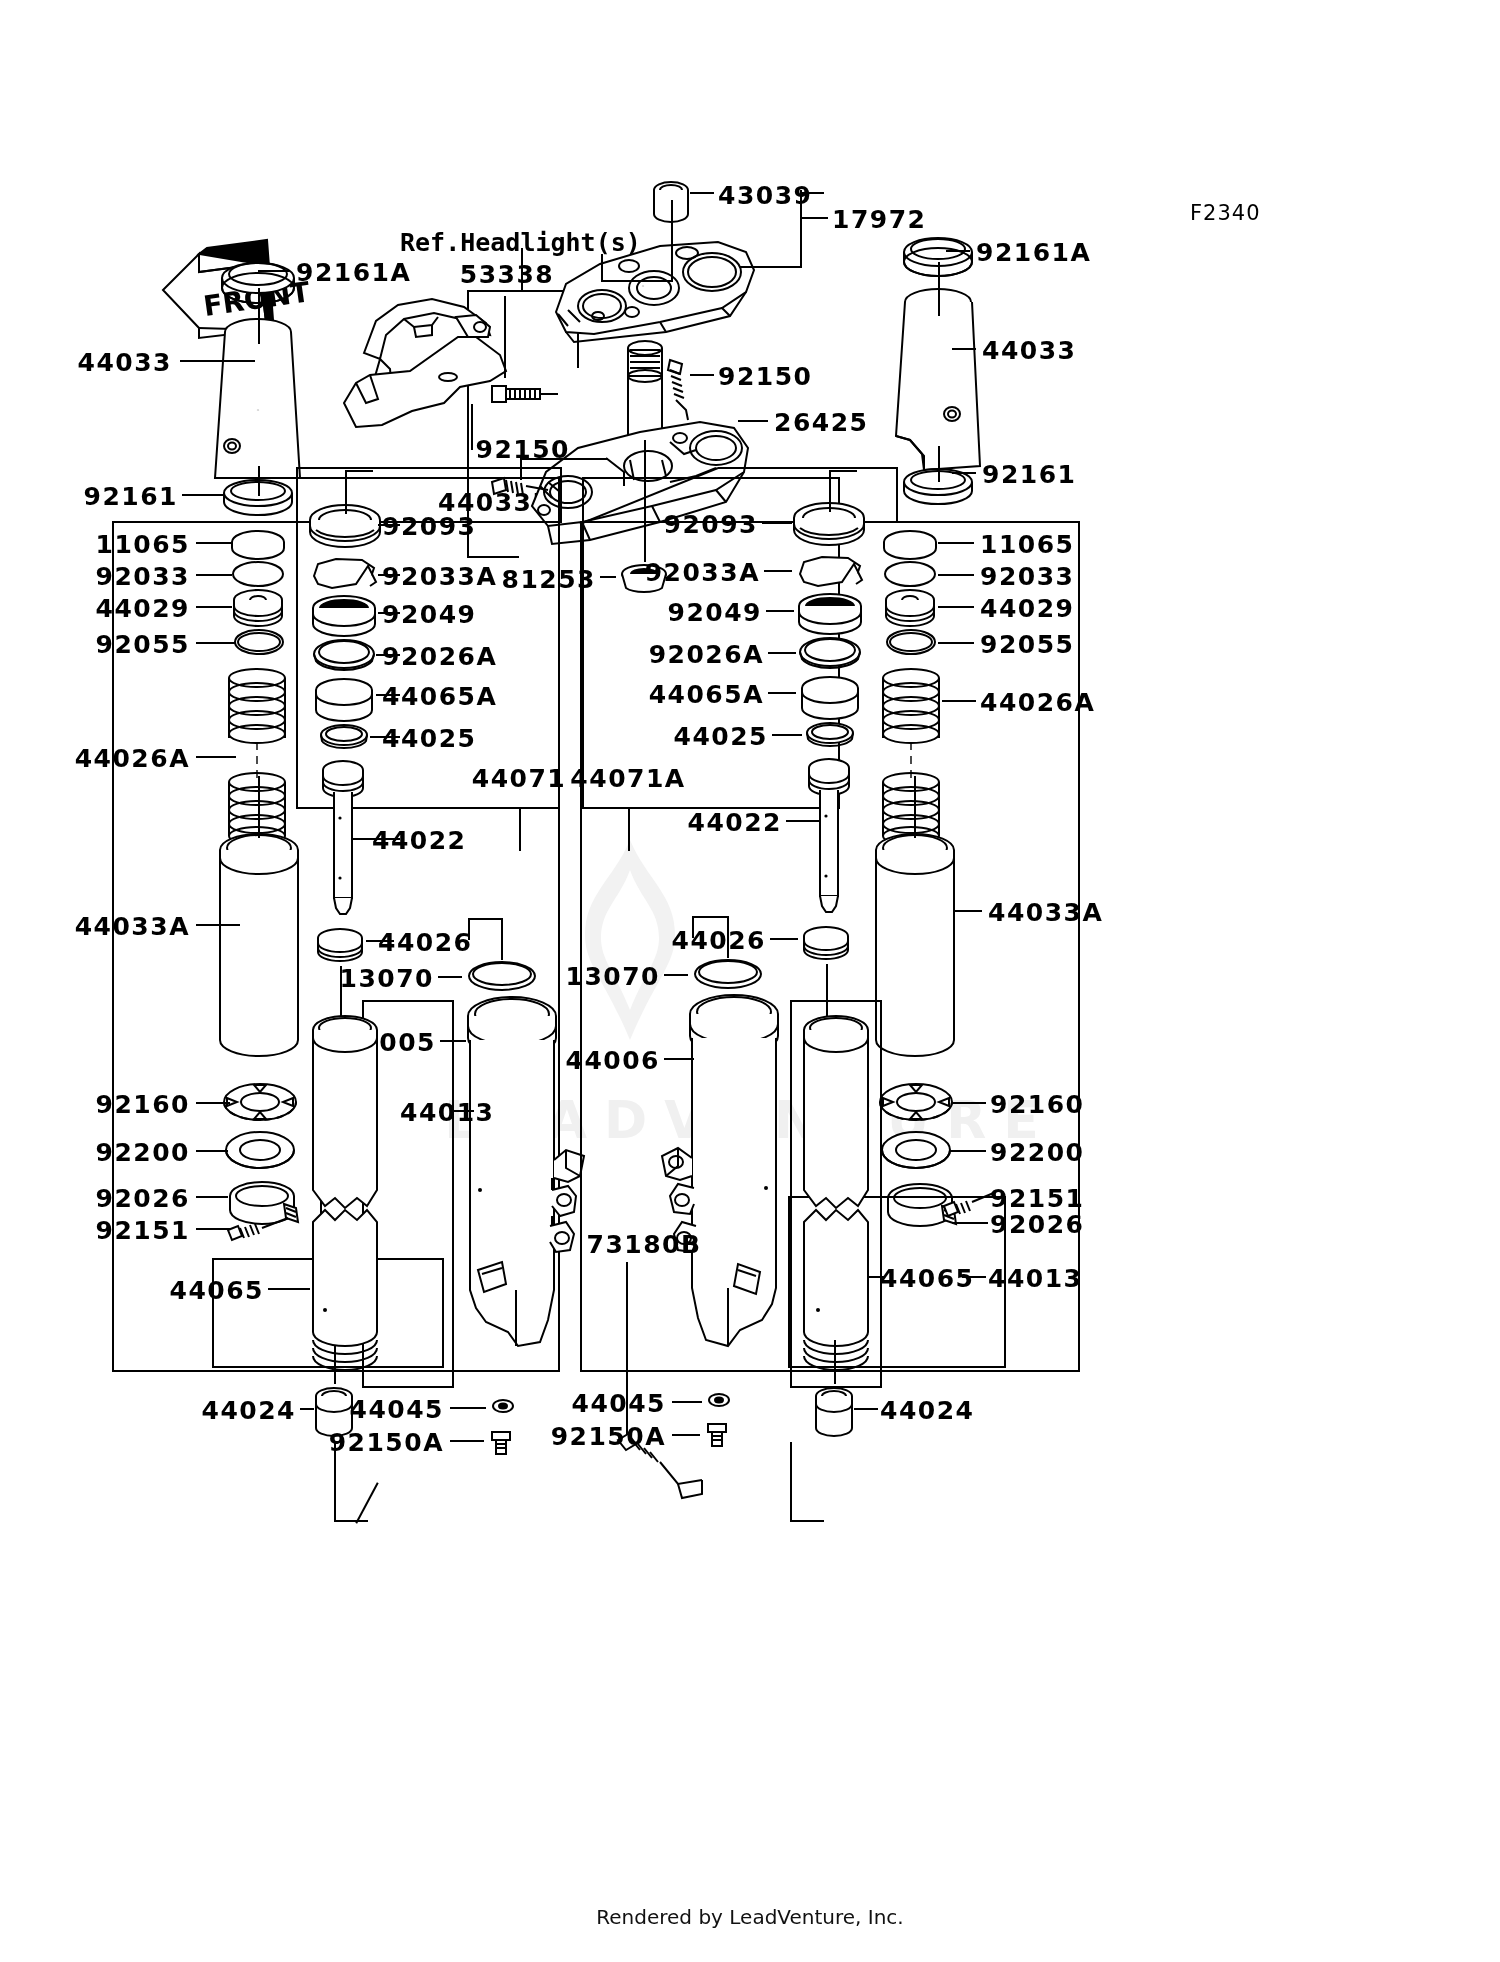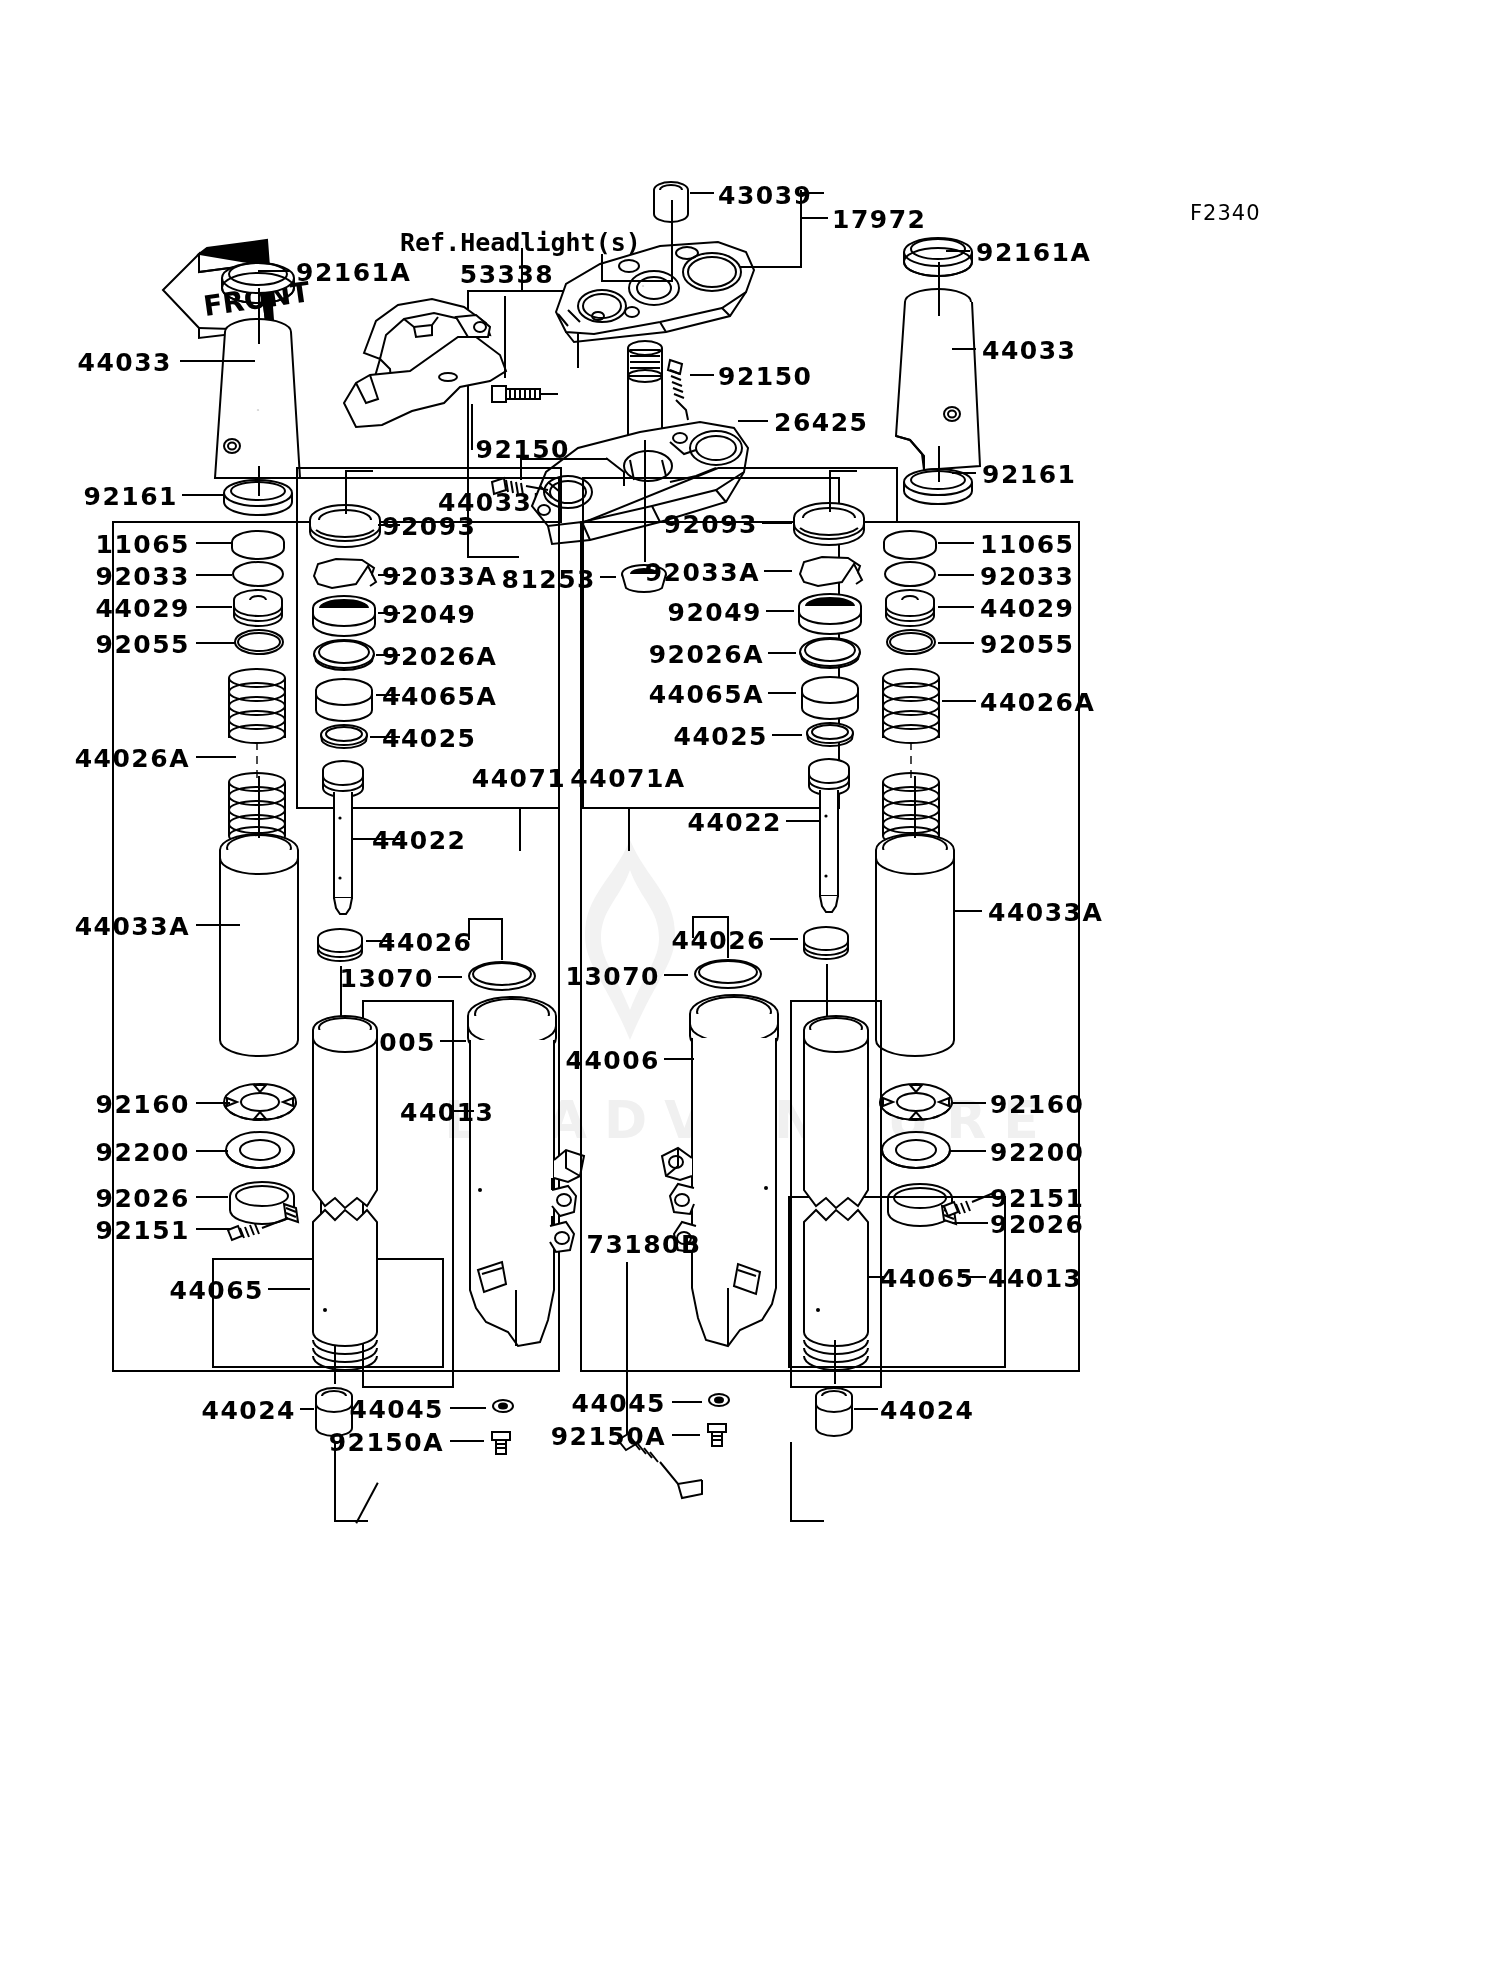--- a/index.html
+++ b/index.html
@@ -817,14 +817,15 @@
     <ellipse class="st" cx="22" cy="12" rx="12" ry="5"></ellipse>
     <path class="stf" d="M4 12 L4 44 A18 8 0 0 0 40 44 L40 12"></path>
     <path class="st" d="M4 20 A18 8 0 0 0 40 20"></path>
   </svg>
   <div class="ln v" style="left:834px; top:1340px; height:44px;"></div>
   <div class="ln h" style="left:854px; top:1408px; width:24px;"></div>
   <div class="lbl" style="left:880px; top:1398px;">44024</div>
   <div class="ln v" style="left:790px; top:1442px; height:80px;"></div>
   <div class="ln h" style="left:790px; top:1520px; width:34px;"></div>
 
+  <div class="footer" style="top:1905px;">Rendered by LeadVenture, Inc.</div>
 
 </div>
 
 </body></html>

